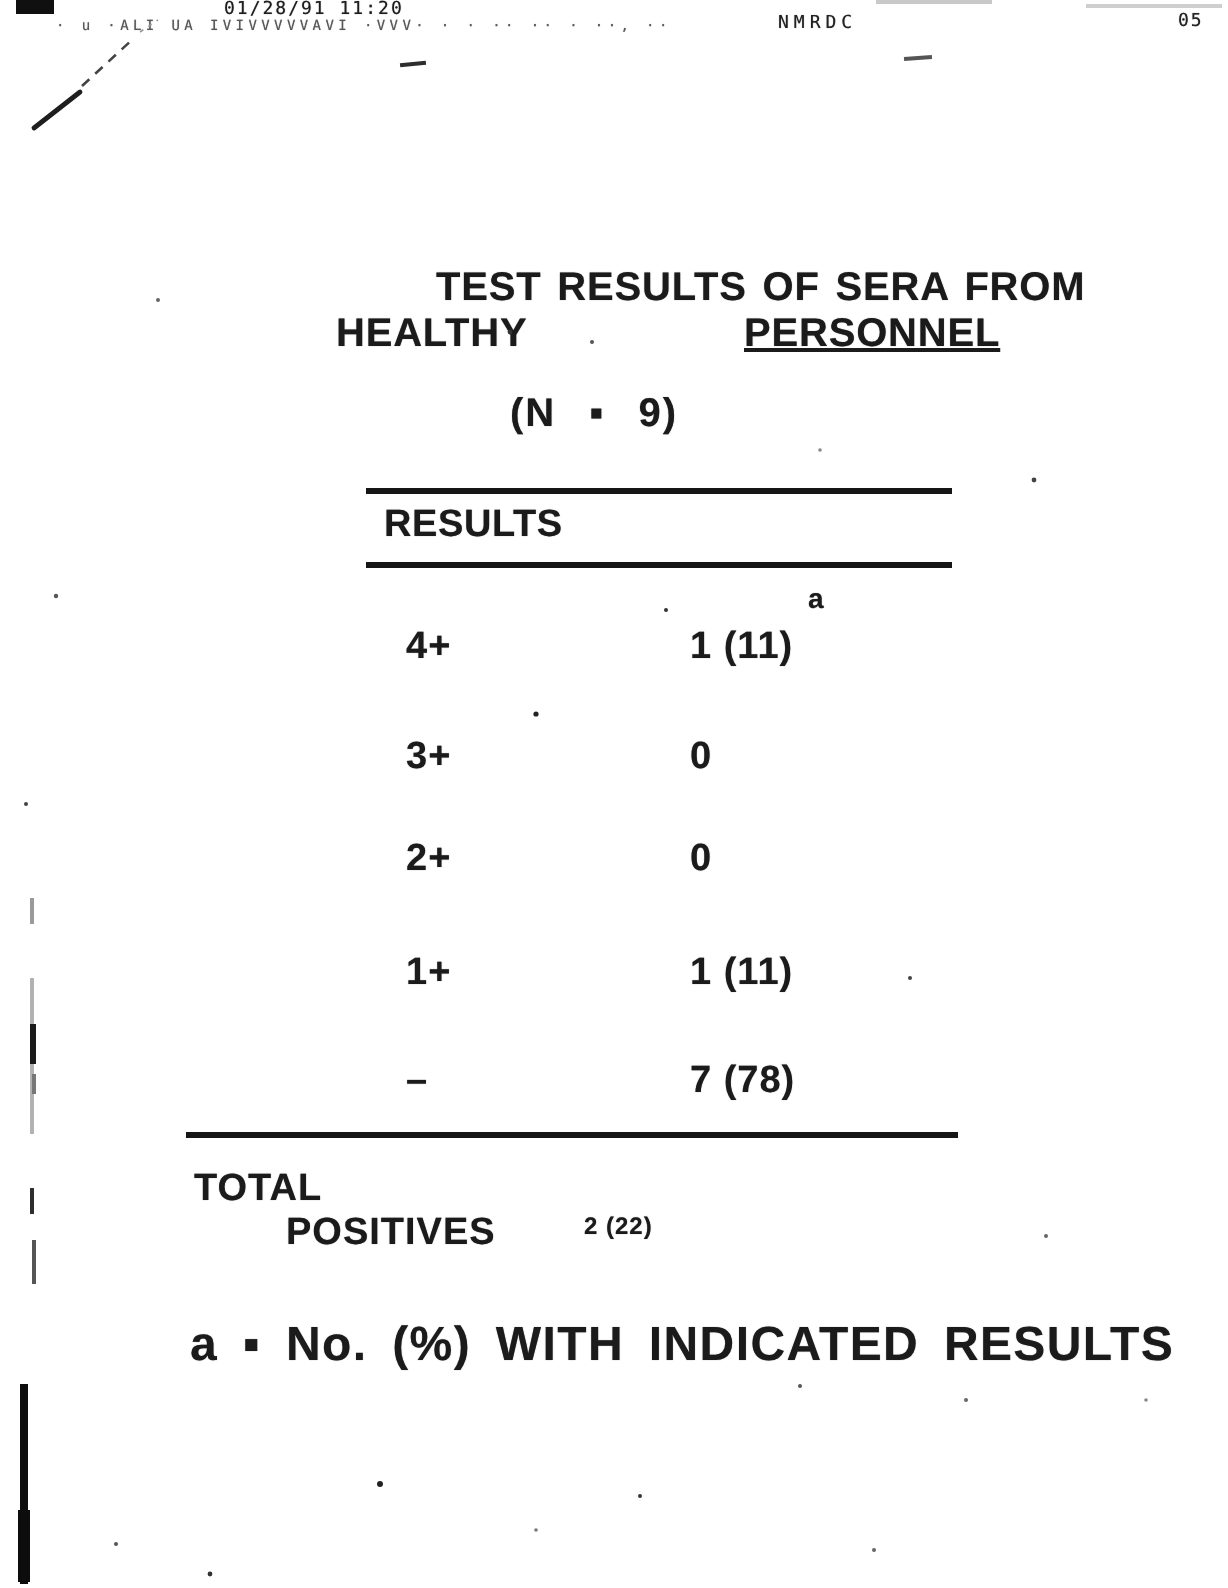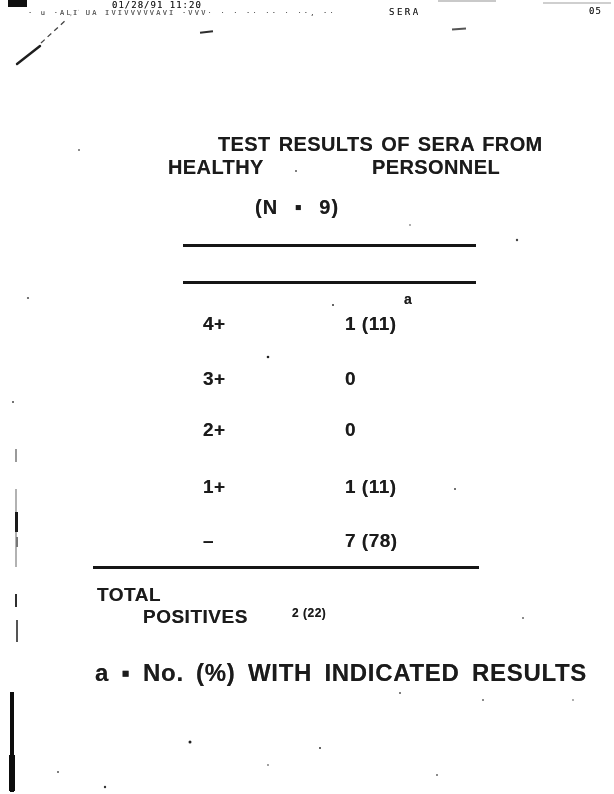--- a/index.html
+++ b/index.html
@@ -24,21 +24,21 @@
   .station { left: 389px; top: 7px; font-size: 9px; letter-spacing: 2.5px; color: #222; }
   .pagenum { left: 589px; top: 6px; font-size: 9px; letter-spacing: 1px; color: #222; }
   .streak1 { left: 438px; top: 0; width: 58px; height: 2px; background: #c9c9c9; }
   .streak2 { left: 543px; top: 2px; width: 68px; height: 2px; background: #cfcfcf; }
   .dash1 { left: 200px; top: 31px; width: 13px; height: 2px; background: #2e2e2e; transform: rotate(-6deg); }
   .dash2 { left: 452px; top: 28px; width: 14px; height: 2px; background: #555; transform: rotate(-4deg); }
 
   
   .title-line1 { left: 218px; top: 133px; font-size: 20px; letter-spacing: 0.4px; word-spacing: 2px; }
   .title-l2-left { left: 168px; top: 156px; font-size: 20px; letter-spacing: 0.4px; }
-  .title-l2-right { left: 372px; top: 156px; font-size: 20px; letter-spacing: 0.4px; }
+  .title-l2-right { left: 372px; top: 156px; font-size: 20px; letter-spacing: 0.4px; text-decoration: underline; }
   .sample-size { left: 255px; top: 196px; font-size: 20px; letter-spacing: 1px; word-spacing: 10px; }
 
   
   .rule { background: #161616; height: 3px; }
   .rule-top { left: 183px; top: 244px; width: 293px; }
   .rule-mid { left: 183px; top: 281px; width: 293px; }
   .rule-bottom { left: 93px; top: 566px; width: 386px; }
   .col-results { left: 192px; top: 252px; font-size: 19px; letter-spacing: 0.3px; }
   .col-kit { left: 309px; top: 252px; font-size: 19px; letter-spacing: 1.5px; word-spacing: 8px; }
   .sup-a { left: 404px; top: 291px; font-size: 14px; }
@@ -65,33 +65,34 @@
   .bar-bottom2 { left: 9px; top: 755px; width: 6px; height: 36px; background: #0d0d0d; }
 </style>
 </head>
 <body>
 
 <div class="page scan">
 
   <div class="abs artifact-block"></div>
   <div class="abs timestamp mono">01/28/91 11:20</div>
   <div class="abs garble mono">· u ·ALI UA IVIVVVVVAVI ·VVV· ·  · ·· ·· ·  ··, ··</div>
-  <div class="abs station mono">SERA</div>
+  <div class="abs station mono">NMRDC</div>
   <div class="abs pagenum mono">05</div>
   <div class="abs streak1"></div>
   <div class="abs streak2"></div>
   <div class="abs dash1"></div>
   <div class="abs dash2"></div>
 
   <div class="abs b title-line1">TEST RESULTS OF SERA FROM</div>
   <div class="abs b title-l2-left">HEALTHY</div>
   <div class="abs b title-l2-right">PERSONNEL</div>
   <div class="abs b sample-size">(N ▪ 9)</div>
 
   <div class="abs rule rule-top"></div>
+  <div class="abs b col-results">RESULTS</div>
   <div class="abs rule rule-mid"></div>
 
   <div class="abs b sup-a">a</div>
 
   <div class="abs b cell lab r0">4+</div>
   <div class="abs b cell val r0">1 (11)</div>
 
   <div class="abs b cell lab r1">3+</div>
   <div class="abs b cell val r1">0</div>
 

